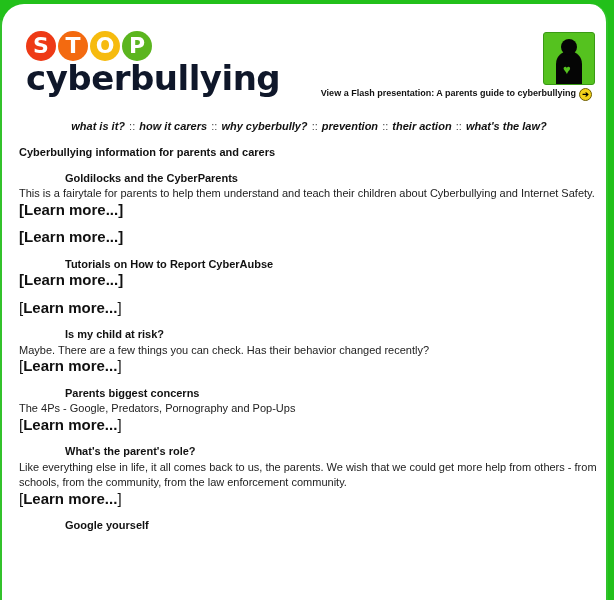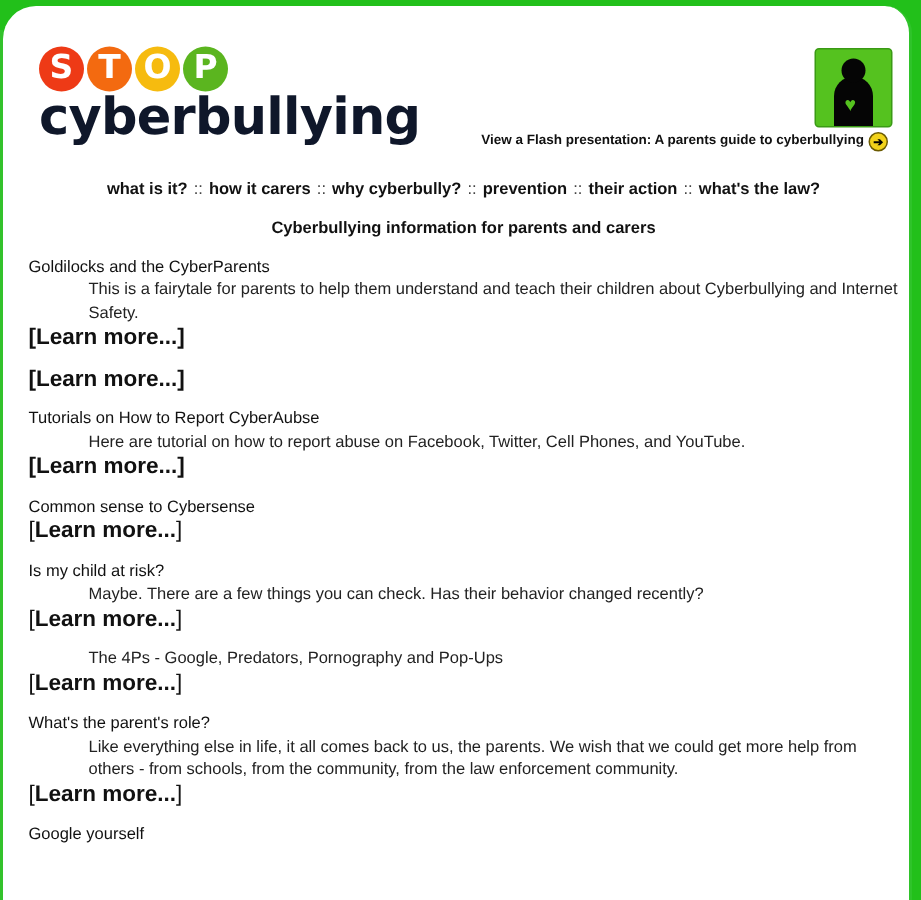--- a/index.html
+++ b/index.html
@@ -139,54 +139,54 @@
       top: 116px;
       width: 614px;
       text-align: center;
       font-size: 11px;
       font-weight: bold;
       color: #111;
     }
     .nav a {
       color: #111;
       text-decoration: none;
+      font-style: italic;
     }
     .nav .sep {
       font-weight: normal;
       color: #444;
       margin: 0 1px;
     }
     .content {
       position: absolute;
       left: 17px;
       top: 141px;
       width: 580px;
       font-size: 11px;
       line-height: 15.5px;
       color: #222;
     }
     .page-heading {
       font-weight: bold;
       font-size: 11px;
       color: #111;
       margin: 0 0 10px 0;
-      text-align: center;
     }
     .section {
       margin-bottom: 10px;
     }
     .section-title {
-      font-weight: normal;
-      color: #111;
-      font-size: 11px;
+      font-weight: bold;
+      color: #111;
+      font-size: 11px;
+      margin-left: 46px;
     }
     .section-desc {
       color: #222;
       font-size: 11px;
-      margin-left: 40px;
     }
     .learn-more {
       color: #111;
       text-decoration: none;
       display: inline-block;
       font-size: 15px;
     }
     .learn-more b {
       font-weight: bold;
     }
@@ -242,36 +242,35 @@
       <div class="section-desc">This is a fairytale for parents to help them understand and teach their children about Cyberbullying and Internet Safety.</div>
       <a class="learn-more"><b><span>[</span><span>Learn more...</span><span>]</span></b></a>
     </div>
 
     <div class="section">
       <a class="learn-more"><b><span>[</span><span>Learn more...</span><span>]</span></b></a>
     </div>
 
     <div class="section">
       <div class="section-title">Tutorials on How to Report CyberAubse</div>
-      <div class="section-desc">Here are tutorial on how to report abuse on Facebook, Twitter, Cell Phones, and YouTube.</div>
       <a class="learn-more"><b><span>[</span><span>Learn more...</span><span>]</span></b></a>
     </div>
 
     <div class="section">
-      <div class="section-title">Common sense to Cybersense</div>
       <a class="learn-more"><span>[</span><b>Learn more...</b><span>]</span></a>
     </div>
 
     <div class="section">
       <div class="section-title">Is my child at risk?</div>
       <div class="section-desc">Maybe. There are a few things you can check. Has their behavior changed recently?</div>
       <a class="learn-more"><span>[</span><b>Learn more...</b><span>]</span></a>
     </div>
 
     <div class="section">
+      <div class="section-title">Parents biggest concerns</div>
       <div class="section-desc">The 4Ps - Google, Predators, Pornography and Pop-Ups</div>
       <a class="learn-more"><span>[</span><b>Learn more...</b><span>]</span></a>
     </div>
 
     <div class="section">
       <div class="section-title">What's the parent's role?</div>
       <div class="section-desc">Like everything else in life, it all comes back to us, the parents. We wish that we could get more help from others - from schools, from the community, from the law enforcement community.</div>
       <a class="learn-more"><span>[</span><b>Learn more...</b><span>]</span></a>
     </div>
 

